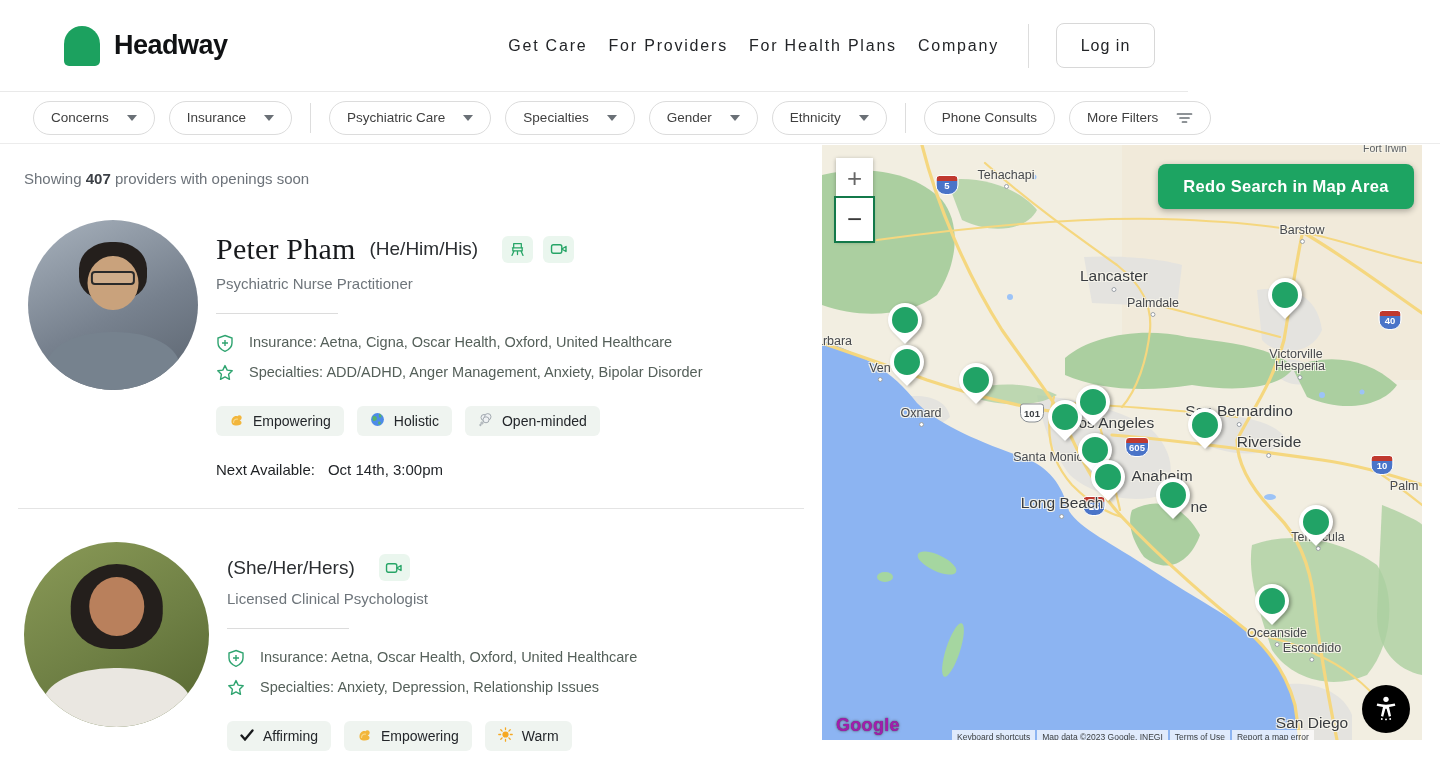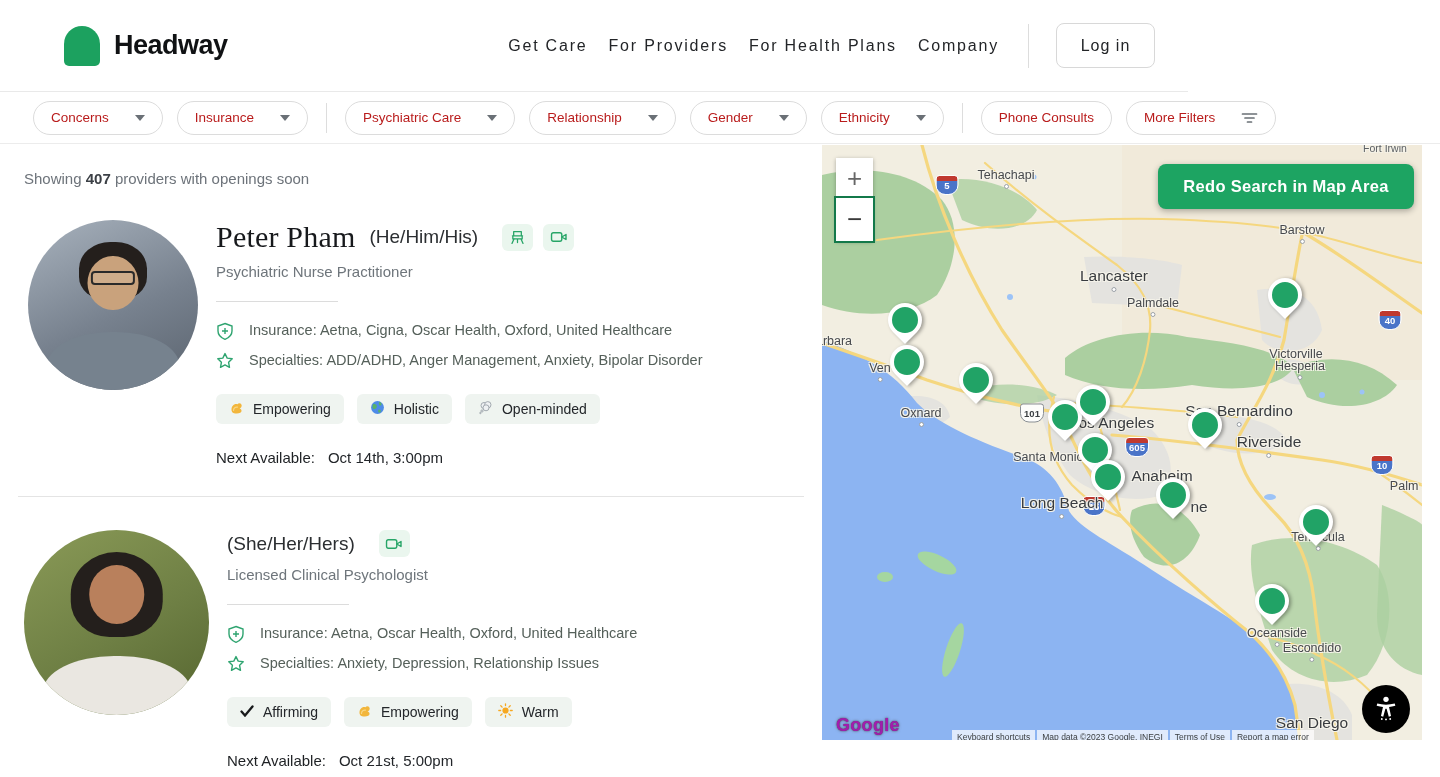--- a/index.html
+++ b/index.html
@@ -16,22 +16,22 @@
   .logo-text { font-size:27px; font-weight:700; letter-spacing:-0.5px; color:#101214; }
   .primary-nav { margin-left:auto; display:flex; align-items:center; gap:21px; }
   .nav-link { font-size:16px; letter-spacing:1.8px; color:#232528; cursor:pointer; white-space:nowrap; }
   .nav-divider { width:1px; height:44px; background:#ddd; margin:0 27px 0 29px; }
   .login-btn { width:99px; height:45px; background:#fff; border:1px solid #d8d8d8; border-radius:8px;
     font-family:inherit; font-size:16px; letter-spacing:1px; color:#232528; cursor:pointer; }
 
   
   .filter-bar { position:absolute; left:0; top:92px; width:1440px; height:52px;
     display:flex; align-items:center; padding-left:33px; gap:14px; border-bottom:1px solid #ececec; background:#fff; z-index:5; }
-  .filter-pill { height:34px; display:inline-flex; align-items:center; gap:26px; padding:0 17px;
-    border:1px solid #dcdcdc; border-radius:17px; background:#fff; font-size:13.5px; color:#b91c1c; cursor:pointer; white-space:nowrap; }
+  .filter-pill { height:34px; display:inline-flex; align-items:center; gap:18px; padding:0 17px;
+    border:1px solid #dcdcdc; border-radius:17px; background:#fff; font-size:13.5px; color:#404040; cursor:pointer; white-space:nowrap; }
   .filter-pill svg { display:block; }
   .pill-divider { width:1px; height:30px; background:#ddd; margin:0 4px; }
 
   
   .results { position:absolute; left:0; top:144px; width:822px; height:633px; padding:26px 0 0 24px; overflow:hidden; background:#fff; }
   .showing { font-size:15px; color:#6d737a; }
   .showing strong { color:#3c4046; font-weight:700; }
   .card { display:flex; gap:18px; margin-top:33px; }
   .avatar { flex:none; border-radius:50%; position:relative; overflow:hidden; }
   .avatar-0 { width:170px; height:170px; margin-left:4px; background:linear-gradient(155deg,#a8b2bd,#77818e 55%,#5a636e); }
@@ -40,21 +40,21 @@
   .avatar-0 .hair { top:13%; width:40%; height:34%; border-radius:46% 46% 40% 40%; }
   .avatar-1 .hair { top:12%; width:50%; height:46%; border-radius:50% 50% 42% 42%; }
   .avatar .face { position:absolute; left:50%; transform:translateX(-50%); border-radius:50%; }
   .avatar-0 .face { top:21%; width:30%; height:32%; background:#c9a27c; }
   .avatar-1 .face { top:19%; width:30%; height:32%; background:#b9805c; }
   .avatar .torso { position:absolute; left:50%; transform:translateX(-50%); bottom:-8%; border-radius:48% 48% 0 0; }
   .avatar-0 .torso { width:78%; height:42%; background:#76828e; }
   .avatar-1 .torso { width:80%; height:40%; background:#eae7e1; }
   .avatar .specs { position:absolute; left:50%; top:30%; transform:translateX(-50%); width:26%; height:8%;
     border:2px solid #2a2a2a; border-radius:4px; background:rgba(255,255,255,.12); }
-  .card-body { padding-top:0; }
+  .card-body { padding-top:0;margin-top:12px; }
   .name-row { display:flex; align-items:center; gap:14px; }
   .provider-name { font-family:"Liberation Serif", serif; font-weight:400; color:#17191c; letter-spacing:.2px; }
   .card-0 .provider-name { font-size:30px; }
   .card-1 .provider-name { font-size:32px; }
   .pronouns { font-size:19px; color:#2b2e31; }
   .session-chips { display:flex; gap:10px; margin-left:10px; }
   .chip { width:31px; height:27px; border-radius:6px; background:#eaf6ee; display:flex; align-items:center; justify-content:center; cursor:pointer; }
   .subtitle { margin-top:9px; font-size:15px; color:#6e757b; }
   .mini-rule { width:122px; border:0; border-top:1px solid #dcdcdc; margin:21px 0 20px 0; }
   .info-row { display:flex; gap:15px; margin-top:8px; font-size:14.5px; color:#55605a; }
@@ -140,21 +140,21 @@
       <span class="pill-divider"></span>
       <button class="filter-pill">
         <span>Psychiatric Care</span>
         <span>
           <svg width="10" height="6" viewBox="0 0 10 6">
             <path d="M0 0h10L5 6z" fill="#6a7076"></path>
           </svg>
         </span>
       </button>
       <button class="filter-pill">
-        <span>Relationship</span>
+        <span>Specialties</span>
         <span>
           <svg width="10" height="6" viewBox="0 0 10 6">
             <path d="M0 0h10L5 6z" fill="#6a7076"></path>
           </svg>
         </span>
       </button>
       <button class="filter-pill">
         <span>Gender</span>
         <span>
           <svg width="10" height="6" viewBox="0 0 10 6">

